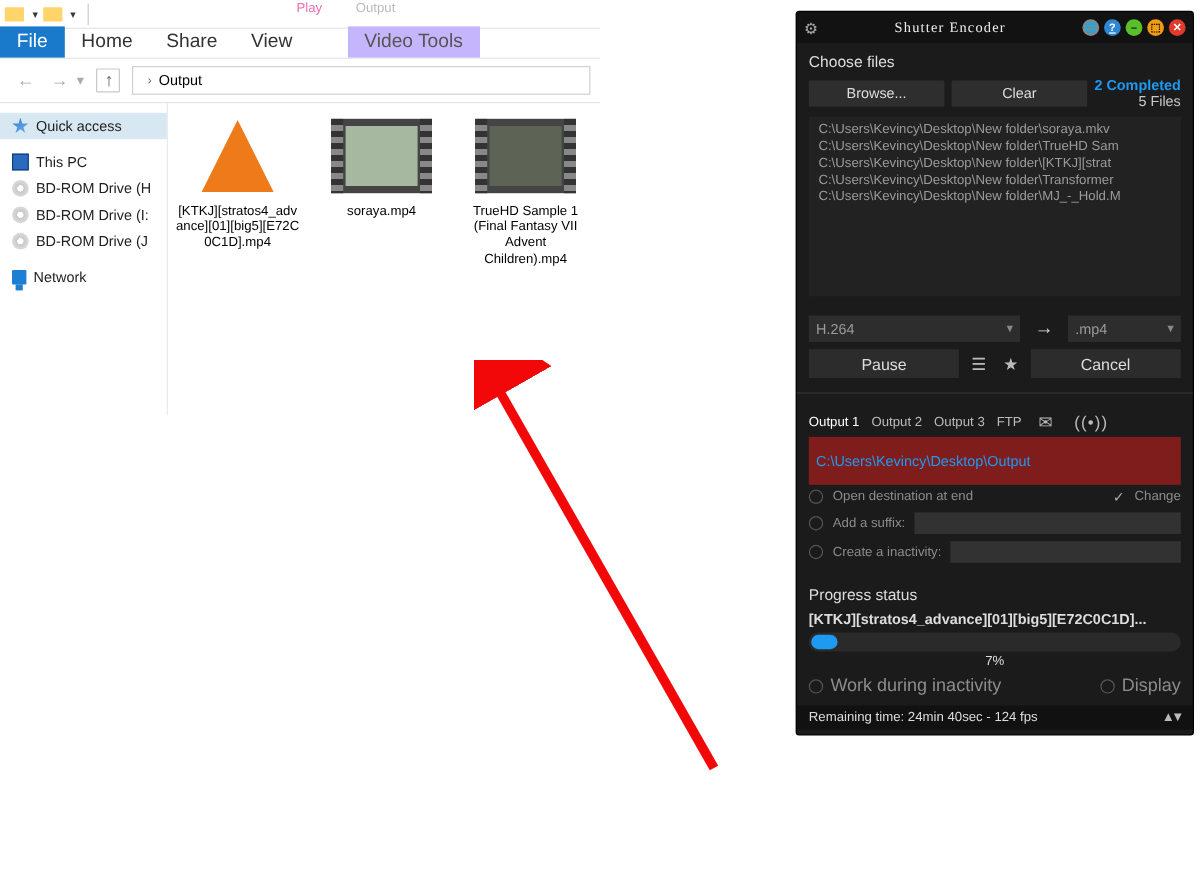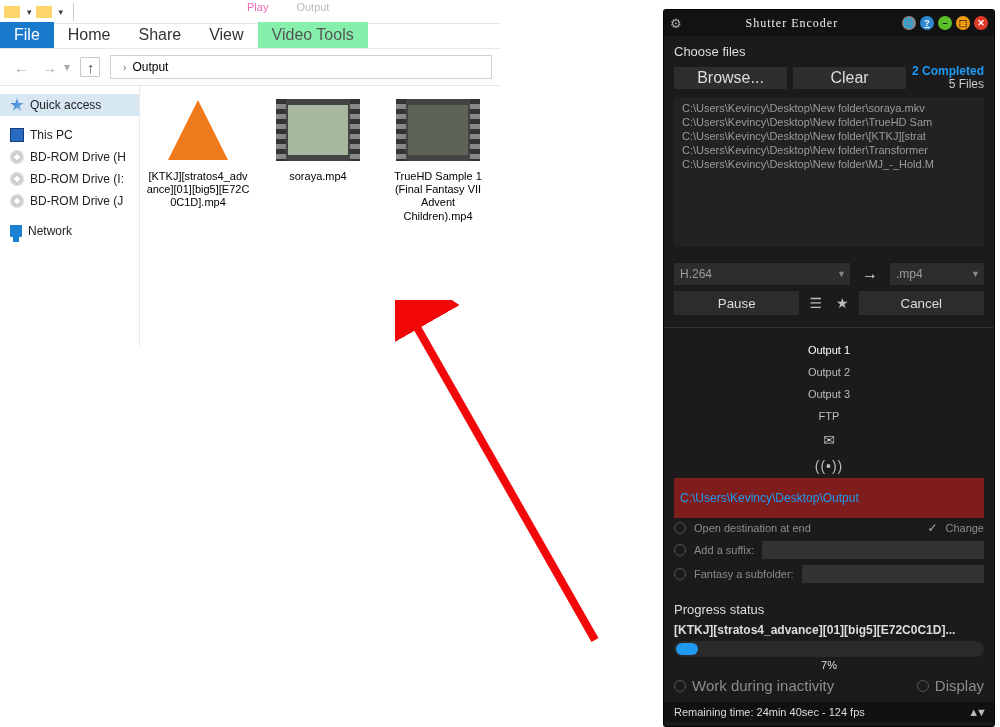--- a/index.html
+++ b/index.html
@@ -8,21 +8,21 @@
 
 .explorer { position:absolute; left:0; top:0; width:500px; height:300px; }
 .titlebar { height:24px; background:#fff; display:flex; align-items:center; gap:4px; padding-left:4px; border-bottom:1px solid #e5e5e5;}
 .titlebar .folder-ic { width:16px; height:12px; background:#ffd46b; border-radius:1px; margin-right:3px; display:inline-block;}
 .titlebar .dd { font-size:9px; color:#3a3a3a;}
 .titlebar .sep { width:1px; height:18px; background:#ccc; margin:0 6px;}
 
 .ribbon-tabs { height:24px; display:flex; align-items:flex-end; }
 .tab { padding:4px 14px; font-size:16px; color:#333; }
 .tab.file { background:#1979ca; color:#fff; }
-.tab.hl { background:#86efac; color:#555; }
+.tab.hl { background:#c4b5fd; color:#555;margin-left:32px; }
 .tab.contextual-lbl { font-size:11px; color:#f06bb3; padding:0 14px 0 14px; height:14px; line-height:14px;}
 
 .addrbar { display:flex; align-items:center; gap:10px; padding:6px 8px; border-top:1px solid #e5e5e5; border-bottom:1px solid #e5e5e5; }
 .nav-btn { width:18px; height:18px; border:0; background:none; color:#aaa; font-size:15px; line-height:1;}
 .nav-btn.u { border:1px solid #c9c9c9; color:#555; border-radius:1px; width:20px; height:20px;}
 .pathbox { flex:1; height:24px; border:1px solid #d0d0d0; display:flex; align-items:center; padding:0 6px; gap:6px; }
 .chev { color:#666; font-size:10px; }
 
 .explorer-body { display:flex; height:260px; }
 .sidebar { width:140px; border-right:1px solid #eaeaea; padding-top:8px; }
@@ -50,33 +50,33 @@
 .sh-title { height:26px; display:flex; align-items:center; justify-content:space-between; padding:0 6px; background:#121212; }
 .sh-title .left, .sh-title .right { display:flex; align-items:center; gap:4px;}
 .sh-name { font-family:"Brush Script MT",cursive; color:#eee; font-size:12px; flex:1; text-align:center; letter-spacing:1px;}
 .dot { width:14px; height:14px; border-radius:50%; font-size:9px; color:#111; display:flex; align-items:center; justify-content:center; font-weight:bold;}
 .dot.gray{background:#888}.dot.blue{background:#2f87d0;color:#fff}.dot.green{background:#5abf2a}.dot.orange{background:#f19b13}.dot.red{background:#e03a2a;color:#fff}
 .gear { color:#aaa; font-size:13px; }
 
 .section { padding:8px 10px; }
 .section h4 { margin:0 0 6px; color:#ddd; font-weight:normal; font-size:13px;}
 .row { display:flex; gap:6px; align-items:center; }
-.btn { flex:1; height:22px; background:#2e2e2e; border:0; color:#ddd; font-size:16px; border-radius:1px;}
+.btn { flex:1; height:22px; background:#2e2e2e; border:0; color:#ddd; font-size:12px; border-radius:1px;}
 .statcol { text-align:right; line-height:1.1; font-size:12px;}
 .cplt { color:#1f9af3; font-weight:bold; }
 .flist { margin-top:6px; height:150px; background:#222; overflow:hidden; font-size:11px; color:#9b9b9b; padding:4px 0;}
 .flist div { padding:1px 8px; white-space:nowrap; overflow:hidden; text-overflow:ellipsis; }
 
 .select { height:22px; background:#2d2d2d; display:flex; align-items:center; padding:0 6px; color:#9b9b9b; position:relative; }
 .select .dd { position:absolute; right:4px; font-size:9px; color:#888;}
 .arrow-r { font-size:16px; color:#ddd; padding:0 6px; }
 .hbtn { height:24px; background:#2c2c2c; border:0; color:#ddd; flex:1; }
 .icn { color:#bbb; font-size:14px; padding:0 4px;}
 
-.outtabs { display:flex; gap:10px; font-size:11px; color:#bbb; padding:4px 0; align-items:center;flex-direction:column; }
+.outtabs { display:flex; gap:10px; font-size:11px; color:#bbb; padding:4px 0; align-items:center; }
 .outtabs .sel { color:#fff; }
 .path { color:#1f9af3; background:#7f1d1d; padding:4px 6px; height:40px; display:flex; align-items:center; }
 .opt { display:flex; align-items:center; gap:8px; padding:3px 0; color:#8c8c8c; font-size:11px;}
 .opt .cir { width:12px; height:12px; border-radius:50%; border:1px solid #555;}
 .opt .chk { color:#aaa; font-size:12px;}
 .txtin { background:#323232; height:18px; border:0; flex:1; }
 
 .progress { margin-top:4px; background:#2a2a2a; height:16px; border-radius:8px; position:relative; }
 .progress .bar { position:absolute; left:2px; top:2px; height:12px; width:7%; background:#1f9af3; border-radius:6px;}
 .pct { text-align:center; color:#ddd; font-size:11px; margin-top:2px; }
@@ -254,21 +254,21 @@
       <span class="chk">✓</span>
       <span>Change</span>
     </div>
     <div class="opt">
       <span class="cir"></span>
       <span>Add a suffix:</span>
       <input class="txtin" style="">
     </div>
     <div class="opt">
       <span class="cir"></span>
-      <span>Fantasy a subfolder:</span>
+      <span>Create a inactivity:</span>
       <input class="txtin" style="">
     </div>
   </div>
 
   <div class="section">
     <h4>Progress status</h4>
     <div style="color:#ddd;font-size:12px;font-weight:bold">[KTKJ][stratos4_advance][01][big5][E72C0C1D]...</div>
     <div class="progress">
         <div class="bar"></div>
       </div>

